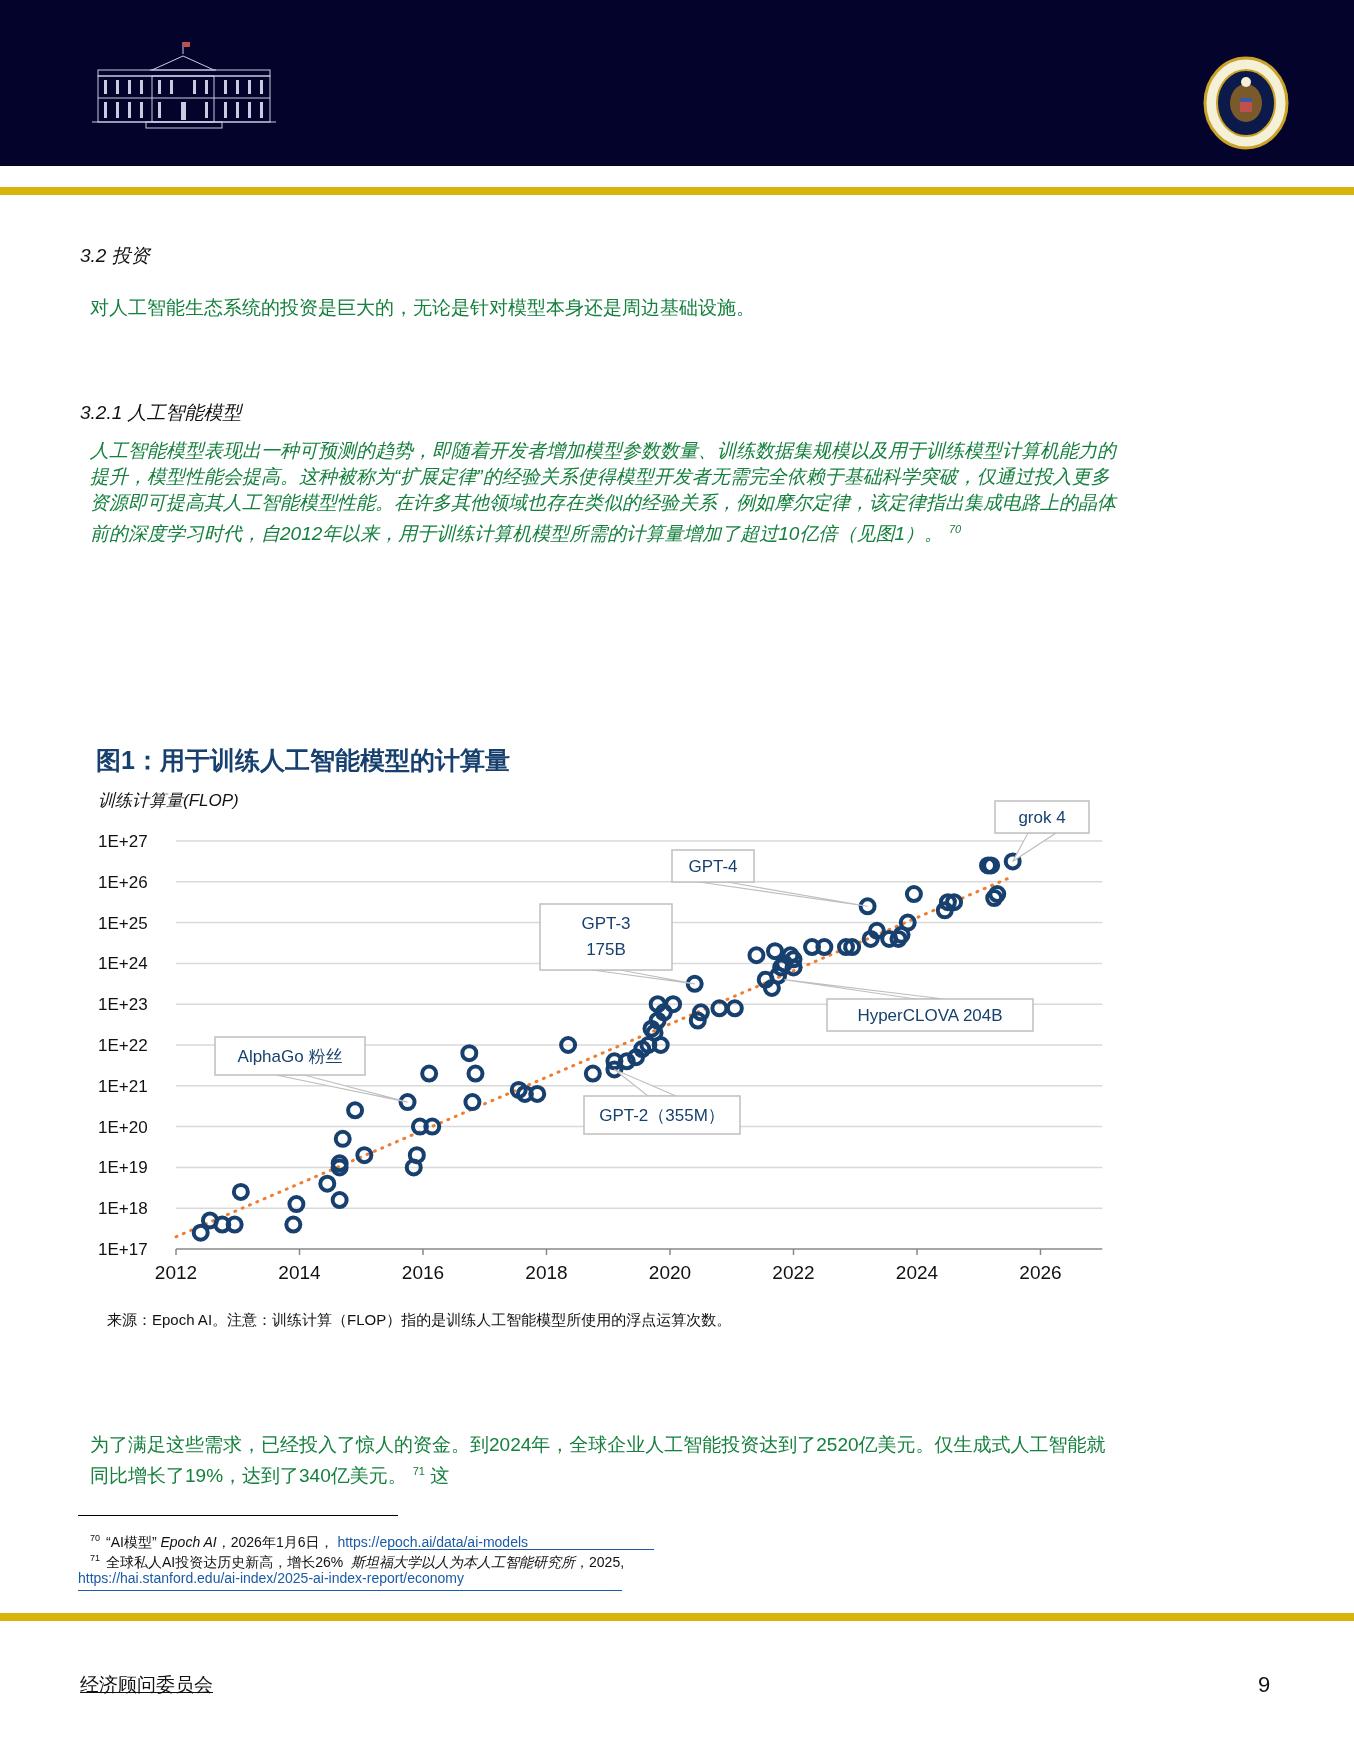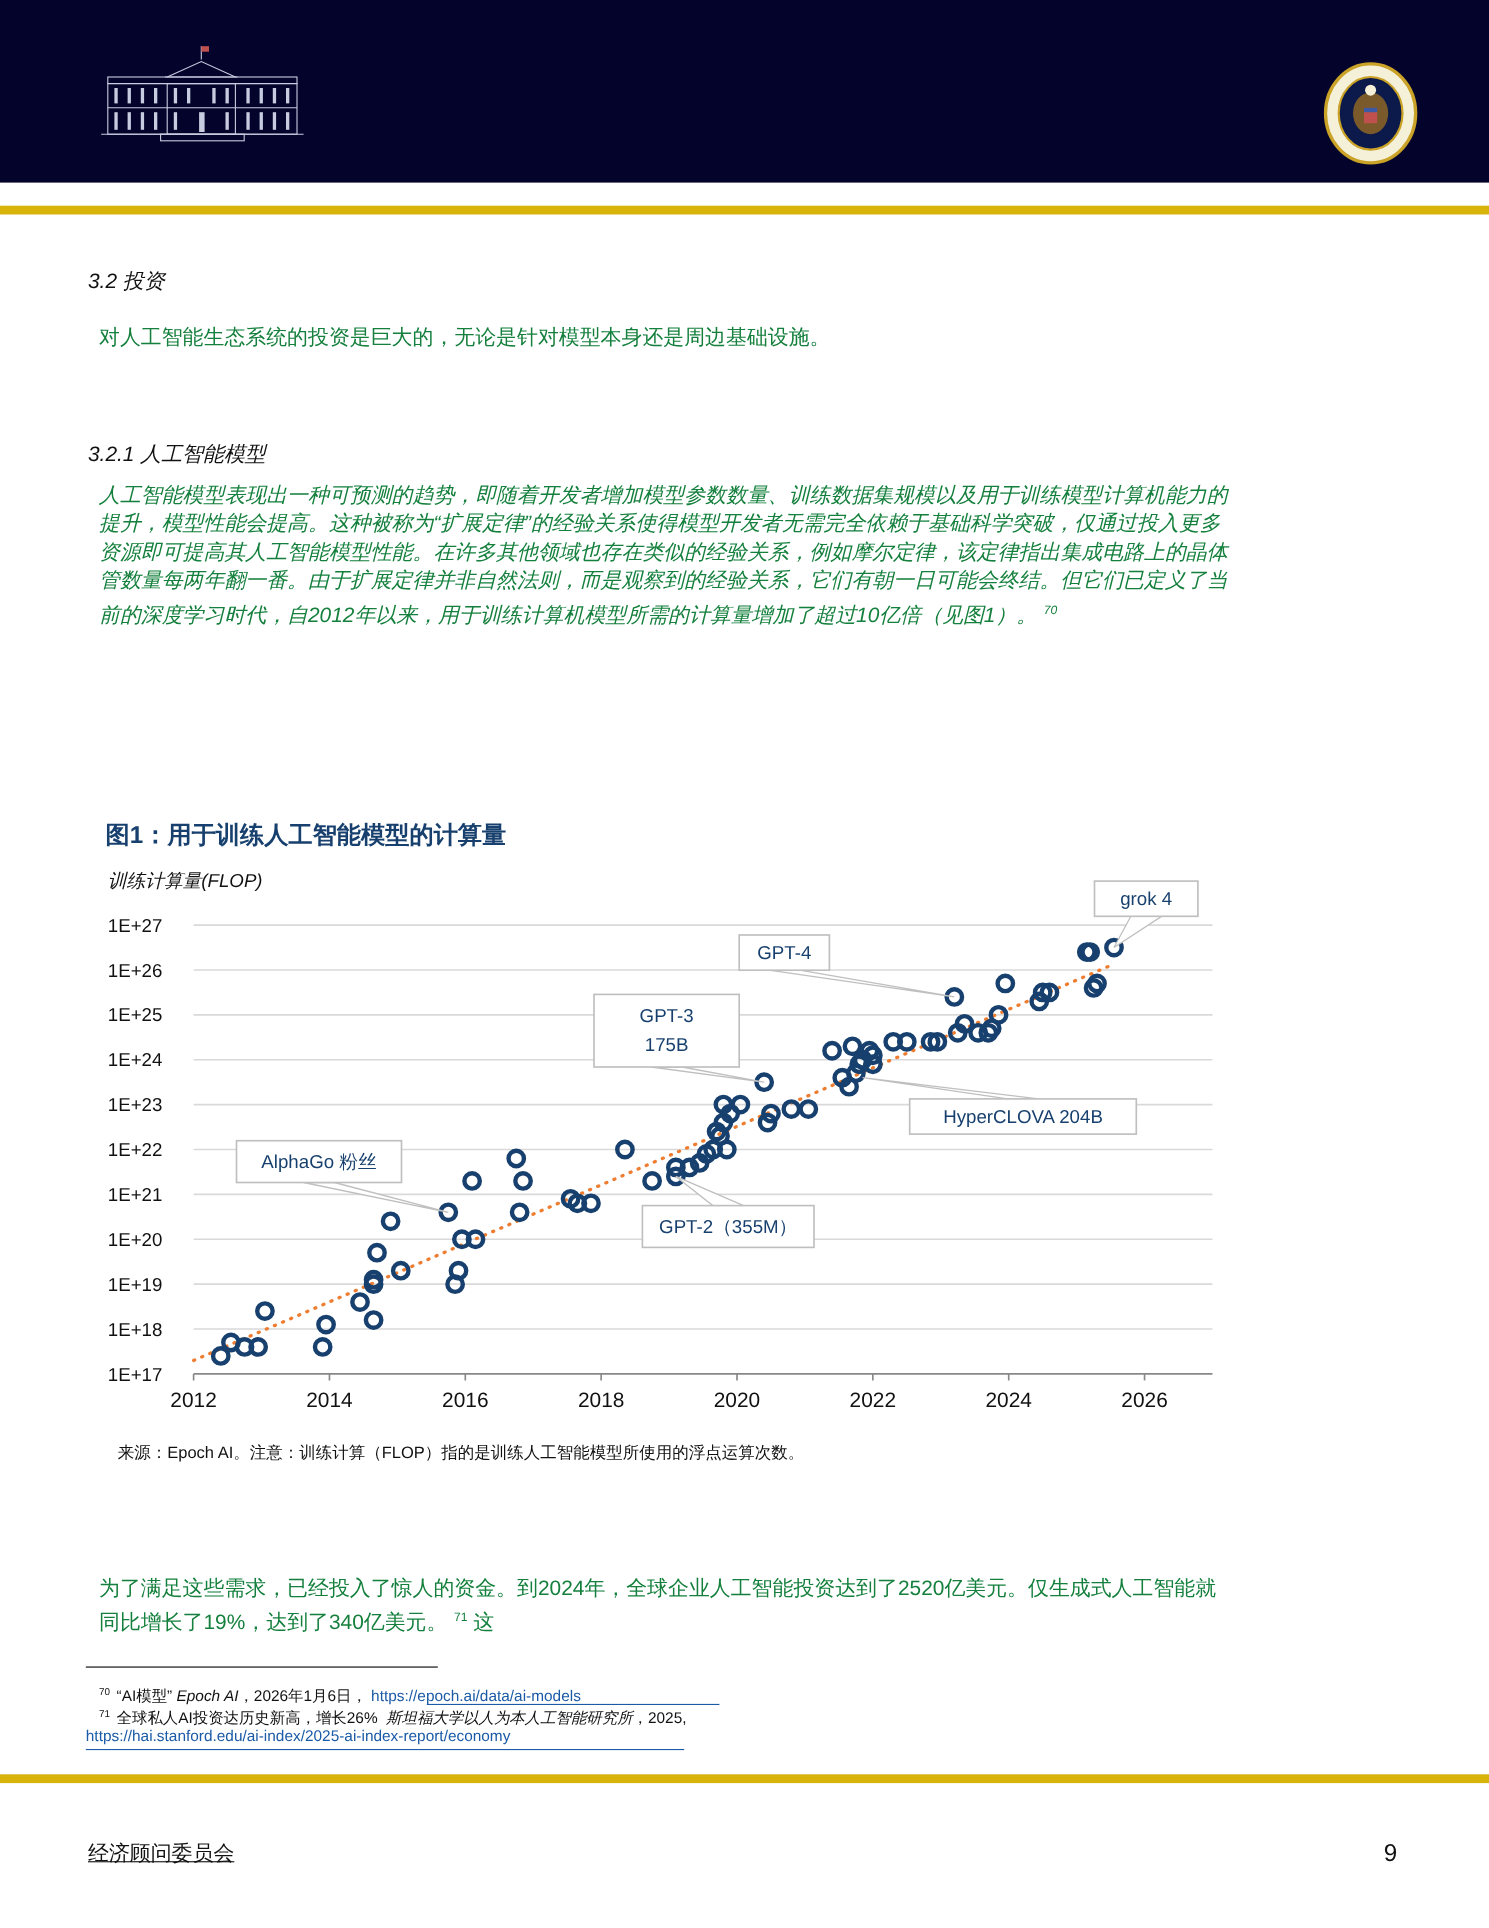--- a/index.html
+++ b/index.html
@@ -8,21 +8,21 @@
 
   .header { position: absolute; left: 0; top: 0; width: 1354px; height: 166px; background: #03032b; }
   .gold-band { position: absolute; left: 0; width: 1354px; height: 8px; background: #d8b30a; }
   .wh-logo { position: absolute; left: 86px; top: 40px; width: 196px; height: 92px; }
   .seal { position: absolute; left: 1203px; top: 56px; width: 86px; height: 94px; }
 
   .h3 { position: absolute; font-style: italic; font-size: 19px; color: #111; }
   .para { position: absolute; font-size: 19px; line-height: 26px; color: #15803d; }
   .sup { font-size: 11px; vertical-align: super; margin-left: 6px; }
 
-  .fig-title { position: absolute; left: 96px; top: 744px; font-size: 22px; font-weight: bold; color: #17406e; }
+  .fig-title { position: absolute; left: 96px; top: 744px; font-size: 25px; font-weight: bold; color: #17406e; }
   .ylabel { position: absolute; left: 98px; top: 789px; font-size: 17px; font-style: italic; color: #111; }
   .chart { position: absolute; left: 0; top: 0; }
   .chart-source { position: absolute; left: 107px; top: 1311px; font-size: 15px; color: #111; }
 
   .fn-rule { position: absolute; left: 78px; top: 1515px; width: 320px; height: 1px; background: #000; }
   .fn { position: absolute; font-size: 14px; line-height: 19px; color: #111; }
   .fn-num { font-size: 9px; vertical-align: super; margin-right: 6px; }
   .fn a { color: #1a5aa6; text-decoration: none; }
   .fn-line { position: absolute; height: 1px; background: #1a5aa6; }
 
@@ -84,21 +84,20 @@
 <div class="gold-band" style="top:187px;"></div>
 
 <div class="h3" style="left:80px; top:243px;">3.2 投资</div>
 <div class="para" style="left:90px; top:295px;">对人工智能生态系统的投资是巨大的，无论是针对模型本身还是周边基础设施。</div>
 <div class="h3" style="left:80px; top:400px;text-align:center;">3.2.1 人工智能模型</div>
 
 <div class="para" style="left:90px; top:438px; width:1200px;font-style:italic;">
   <div>人工智能模型表现出一种可预测的趋势，即随着开发者增加模型参数数量、训练数据集规模以及用于训练模型计算机能力的</div>
   <div>提升，模型性能会提高。这种被称为“扩展定律”的经验关系使得模型开发者无需完全依赖于基础科学突破，仅通过投入更多</div>
   <div>资源即可提高其人工智能模型性能。在许多其他领域也存在类似的经验关系，例如摩尔定律，该定律指出集成电路上的晶体</div>
-  <div>管数量每两年翻一番。由于扩展定律并非自然法则，而是观察到的经验关系，它们有朝一日可能会终结。但它们已定义了当</div>
   <div><span>前的深度学习时代，自2012年以来，用于训练计算机模型所需的计算量增加了超过10亿倍（见图1）。</span><span class="sup">70</span></div>
 </div>
 
 <div class="fig-title">图1：用于训练人工智能模型的计算量</div>
 <div class="ylabel">训练计算量(FLOP)</div>
 
 <svg class="chart" id="chart" width="1354" height="1330">
   <g id="grid">
       <line x1="176" x2="1102.25" y1="1208.2" y2="1208.2" stroke="#d9d9d9" stroke-width="1.5"></line>
       <line x1="176" x2="1102.25" y1="1167.4" y2="1167.4" stroke="#d9d9d9" stroke-width="1.5"></line>

